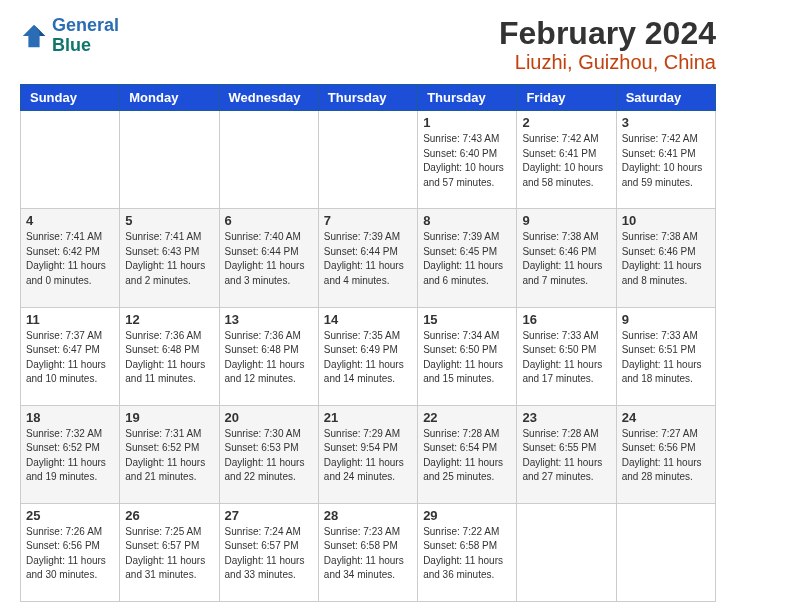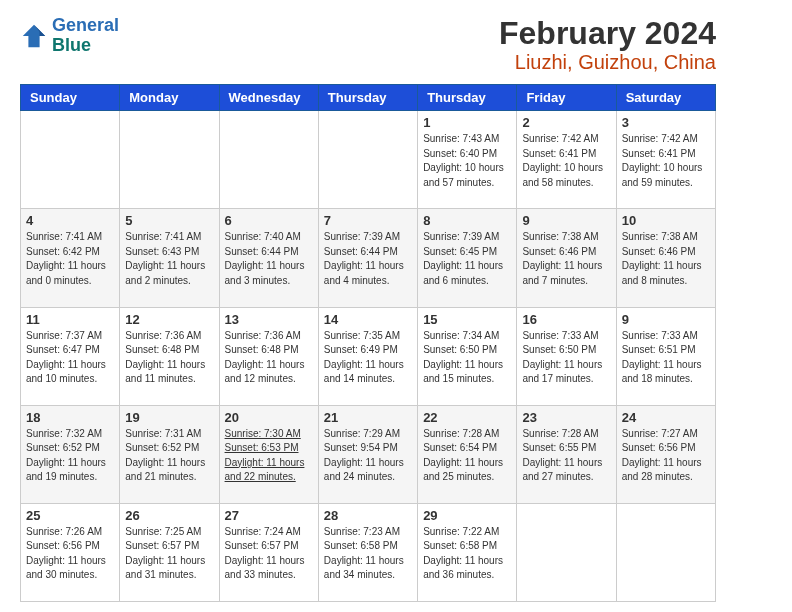--- a/index.html
+++ b/index.html
@@ -271,21 +271,21 @@
           </td>
           <td>
             <span class="day-number">19</span>
             <div class="day-info" style="white-space: pre-line;">Sunrise: 7:31 AM
 Sunset: 6:52 PM
 Daylight: 11 hours
 and 21 minutes.</div>
           </td>
           <td>
             <span class="day-number">20</span>
-            <div class="day-info" style="white-space: pre-line; text-decoration: underline;">Sunrise: 7:30 AM
+            <div class="day-info" style="white-space: pre-line;">Sunrise: 7:30 AM
 Sunset: 6:53 PM
 Daylight: 11 hours
 and 22 minutes.</div>
           </td>
           <td>
             <span class="day-number">21</span>
             <div class="day-info" style="white-space: pre-line;">Sunrise: 7:29 AM
 Sunset: 9:54 PM
 Daylight: 11 hours
 and 24 minutes.</div>

